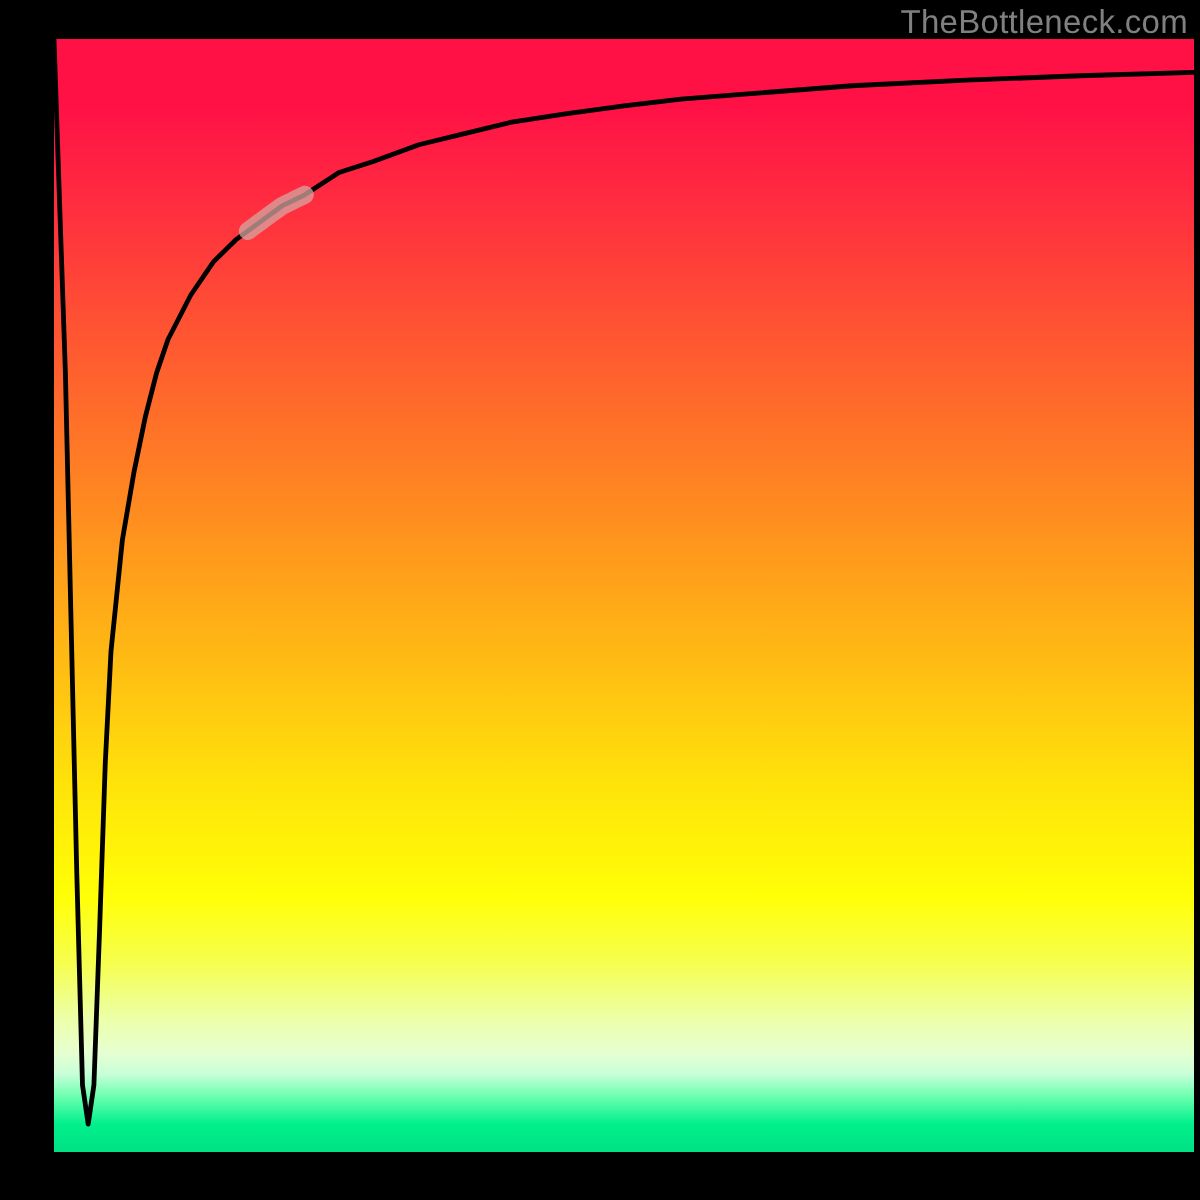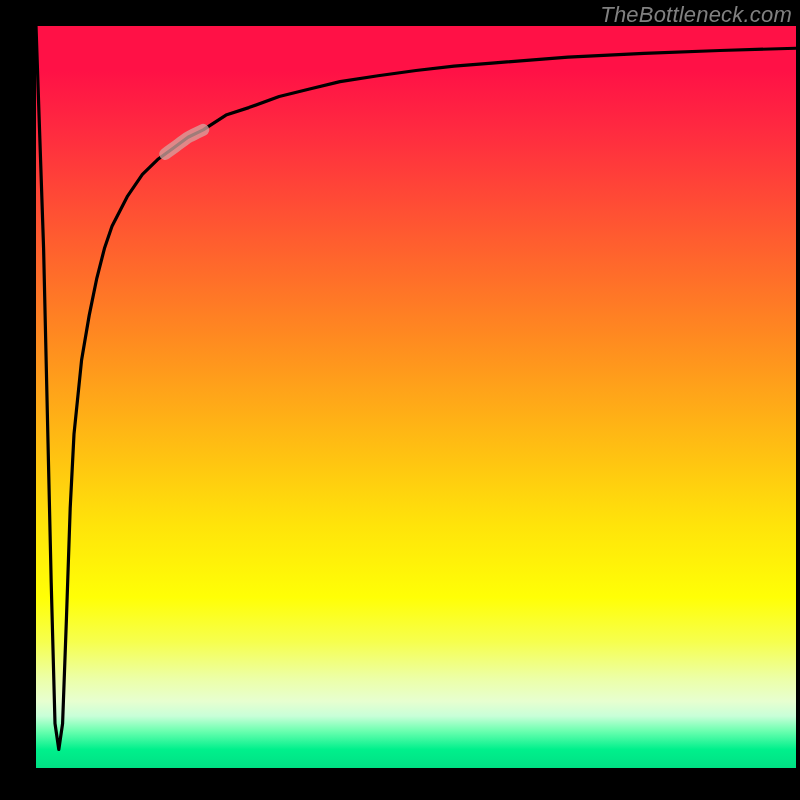--- a/index.html
+++ b/index.html
@@ -9,21 +9,20 @@
     height: 800px;
     background: #000;
     font-family: Arial, Helvetica, sans-serif;
     overflow: hidden;
   }
   .frame {
     position: relative;
     width: 800px;
     height: 692px;
     background: #000;
-    font-style: italic;
   }
   .watermark {
     position: absolute;
     top: 2px;
     right: 8px;
     color: #808080;
     font-size: 22px;
     font-weight: 500;
     letter-spacing: 0.2px;
     z-index: 30;

